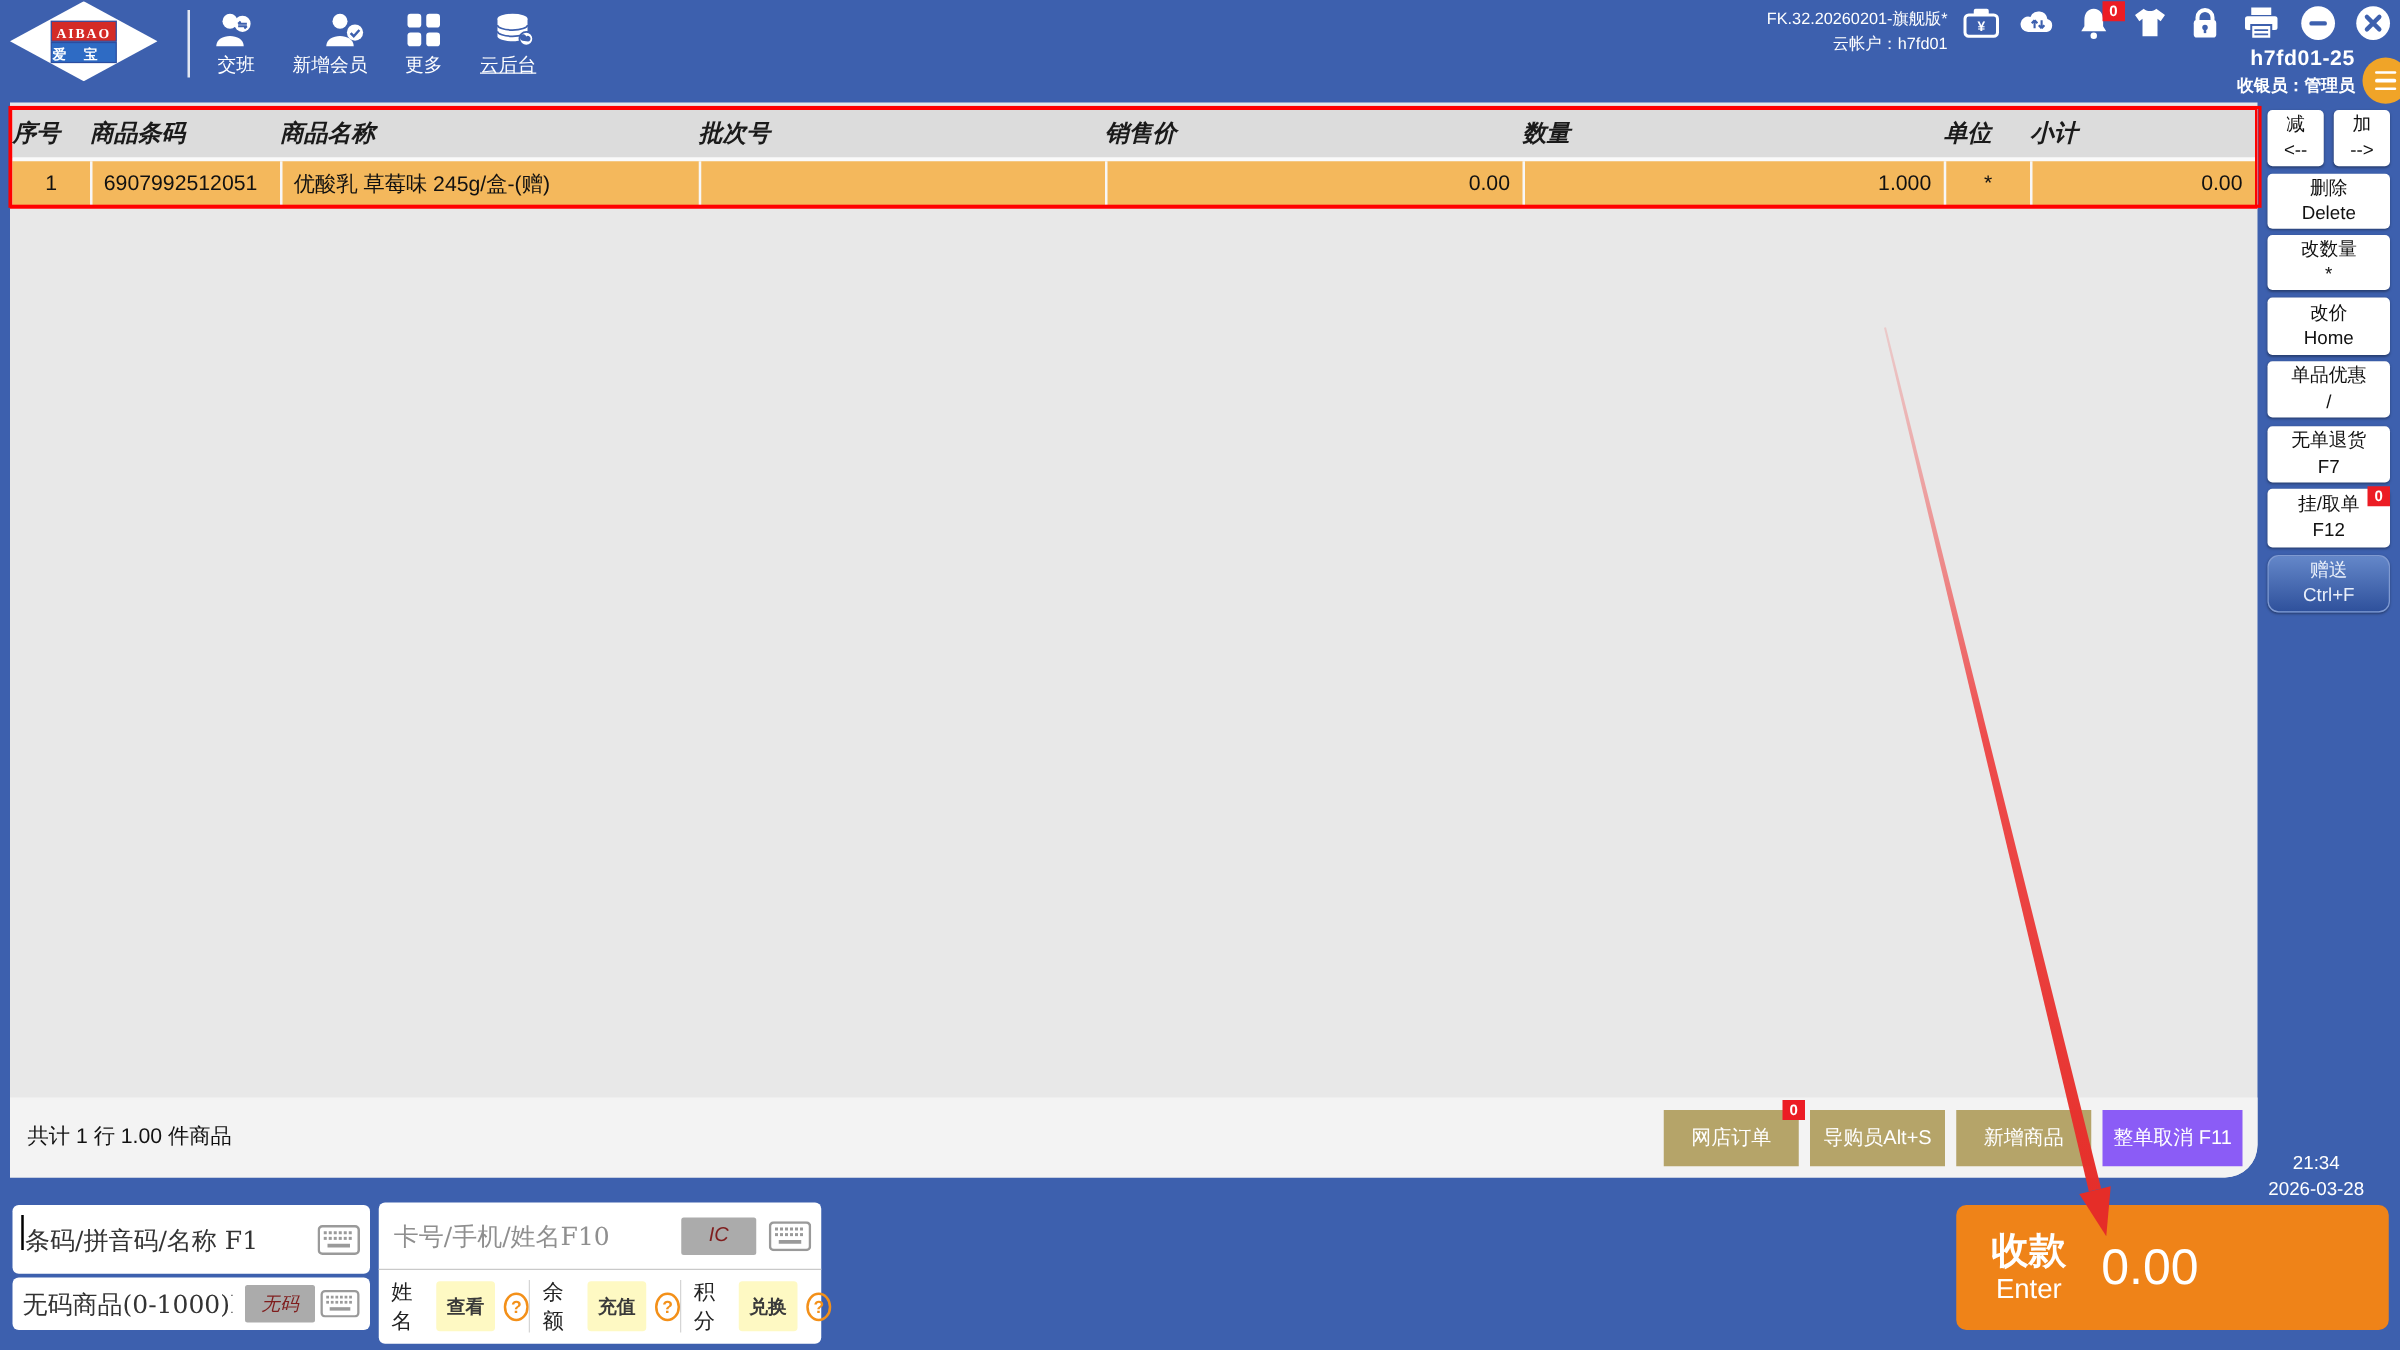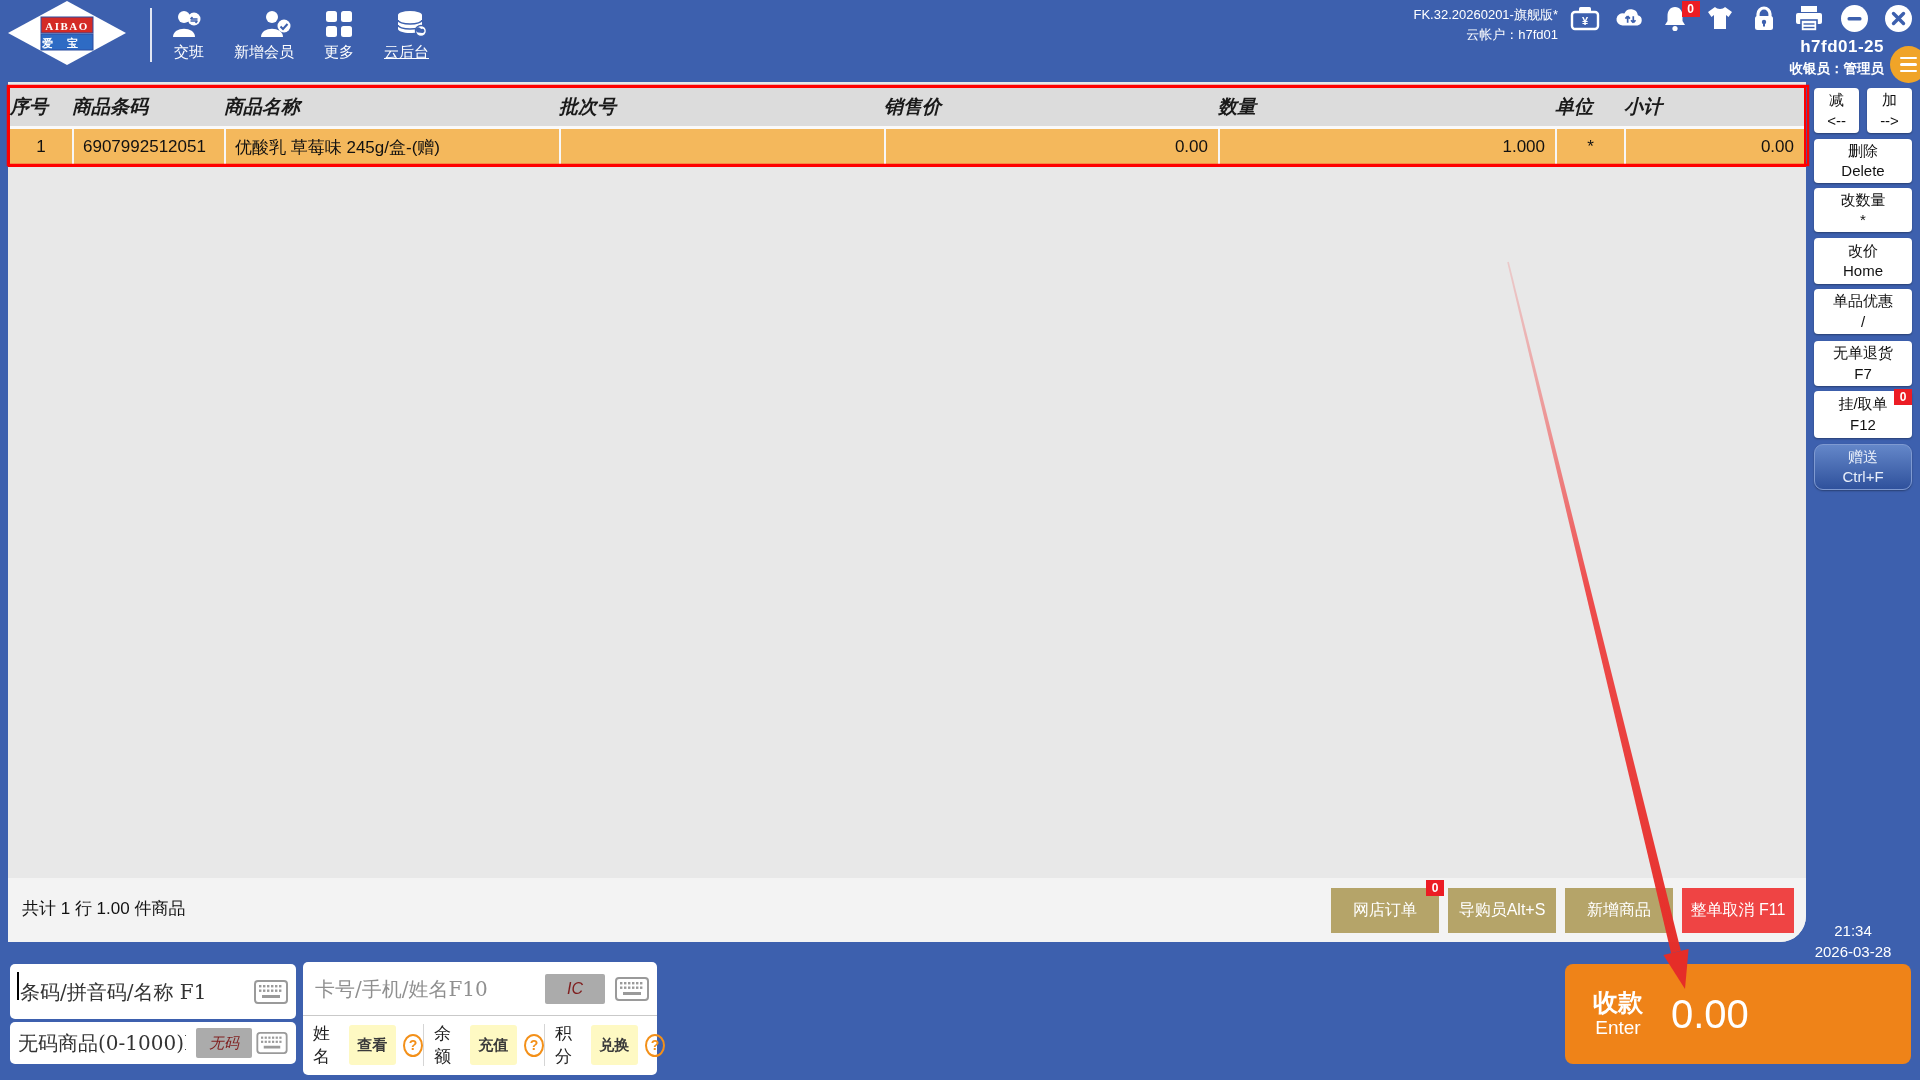--- a/index.html
+++ b/index.html
@@ -41,21 +41,21 @@
   .al-c { justify-content:center; text-align:center; }
   .al-l { justify-content:flex-start; padding-left:9px; }
   .al-r { justify-content:flex-end; padding-right:10px; }
 
   .strip { position:absolute; left:0; bottom:0; width:100%; height:64px; background:#F3F3F3; border-radius:0 0 26px 0; }
   .summary { position:absolute; left:14px; top:19px; font-size:17px; color:#111; }
   .strip-btns { position:absolute; right:12px; top:10px; display:flex; gap:9px; }
   .sbtn { position:relative; width:108px; height:45px; border:none; color:#FFF; font-size:16px; cursor:pointer;
           font-family:"Liberation Sans", sans-serif; }
   .sbtn.tan { background:#B5A469; }
-  .sbtn.blue { background:#ef4444; width:112px; }
+  .sbtn.blue { background:#8b5cf6; width:112px; }
   .shop-badge { top:-8px; right:-5px; }
 
   
   .sidebar { position:absolute; left:1806px; top:82px; width:114px; height:860px; }
   .kbtn { position:absolute; left:8px; width:98px; background:#FFF; border:none; border-radius:4px;
           box-shadow:0 1px 2px rgba(0,0,0,.35); font-size:15px; line-height:1.35; color:#111;
           text-align:center; cursor:pointer; font-family:"Liberation Sans", sans-serif; }
   .kbtn.half { width:45px; }
   .kbtn .l2 { display:block; }
   .hang-badge { top:-2px; right:0px; }
@@ -89,22 +89,22 @@
   .mlabel { font-size:17px; color:#222; }
   .act-btn { width:56px; height:40px; background:#fef9c3; border:none; border-radius:3px;
              font-weight:bold; font-size:15px; color:#3A3A3A; cursor:pointer; font-family:"Liberation Sans", sans-serif; }
   .help { width:23px; height:23px; border:2.5px solid #F39019; border-radius:50%; color:#F39019;
           font-weight:bold; font-size:14px; display:flex; align-items:center; justify-content:center; cursor:pointer; }
 
   .pay { position:absolute; left:1565px; top:964px; width:346px; height:100px; background:#EF8318; border:none;
          border-radius:8px; display:flex; align-items:center; padding-left:28px; color:#FFF; cursor:pointer;
          font-family:"Liberation Sans", sans-serif; }
   .pay-l { display:flex; flex-direction:column; align-items:center; line-height:1.1; }
-  .pay-label { font-size:25px; font-weight:bold; }
-  .pay-key { font-size:19px; margin-top:2px; }
+  .pay-label { font-size:30px; font-weight:bold; }
+  .pay-key { font-size:22px; margin-top:2px; }
   .pay-amount { font-size:40px; margin-left:28px; font-weight:500; }
 
   .overlay { position:absolute; left:0; top:0; width:1920px; height:1080px; pointer-events:none; z-index:60; }
 </style>
 </head>
 <body>
 
 <div class="topbar">
   <svg class="logo" viewBox="0 0 118 64">
     <polygon points="0,32 59,0 118,32 59,64" fill="#FFFFFF"></polygon>

